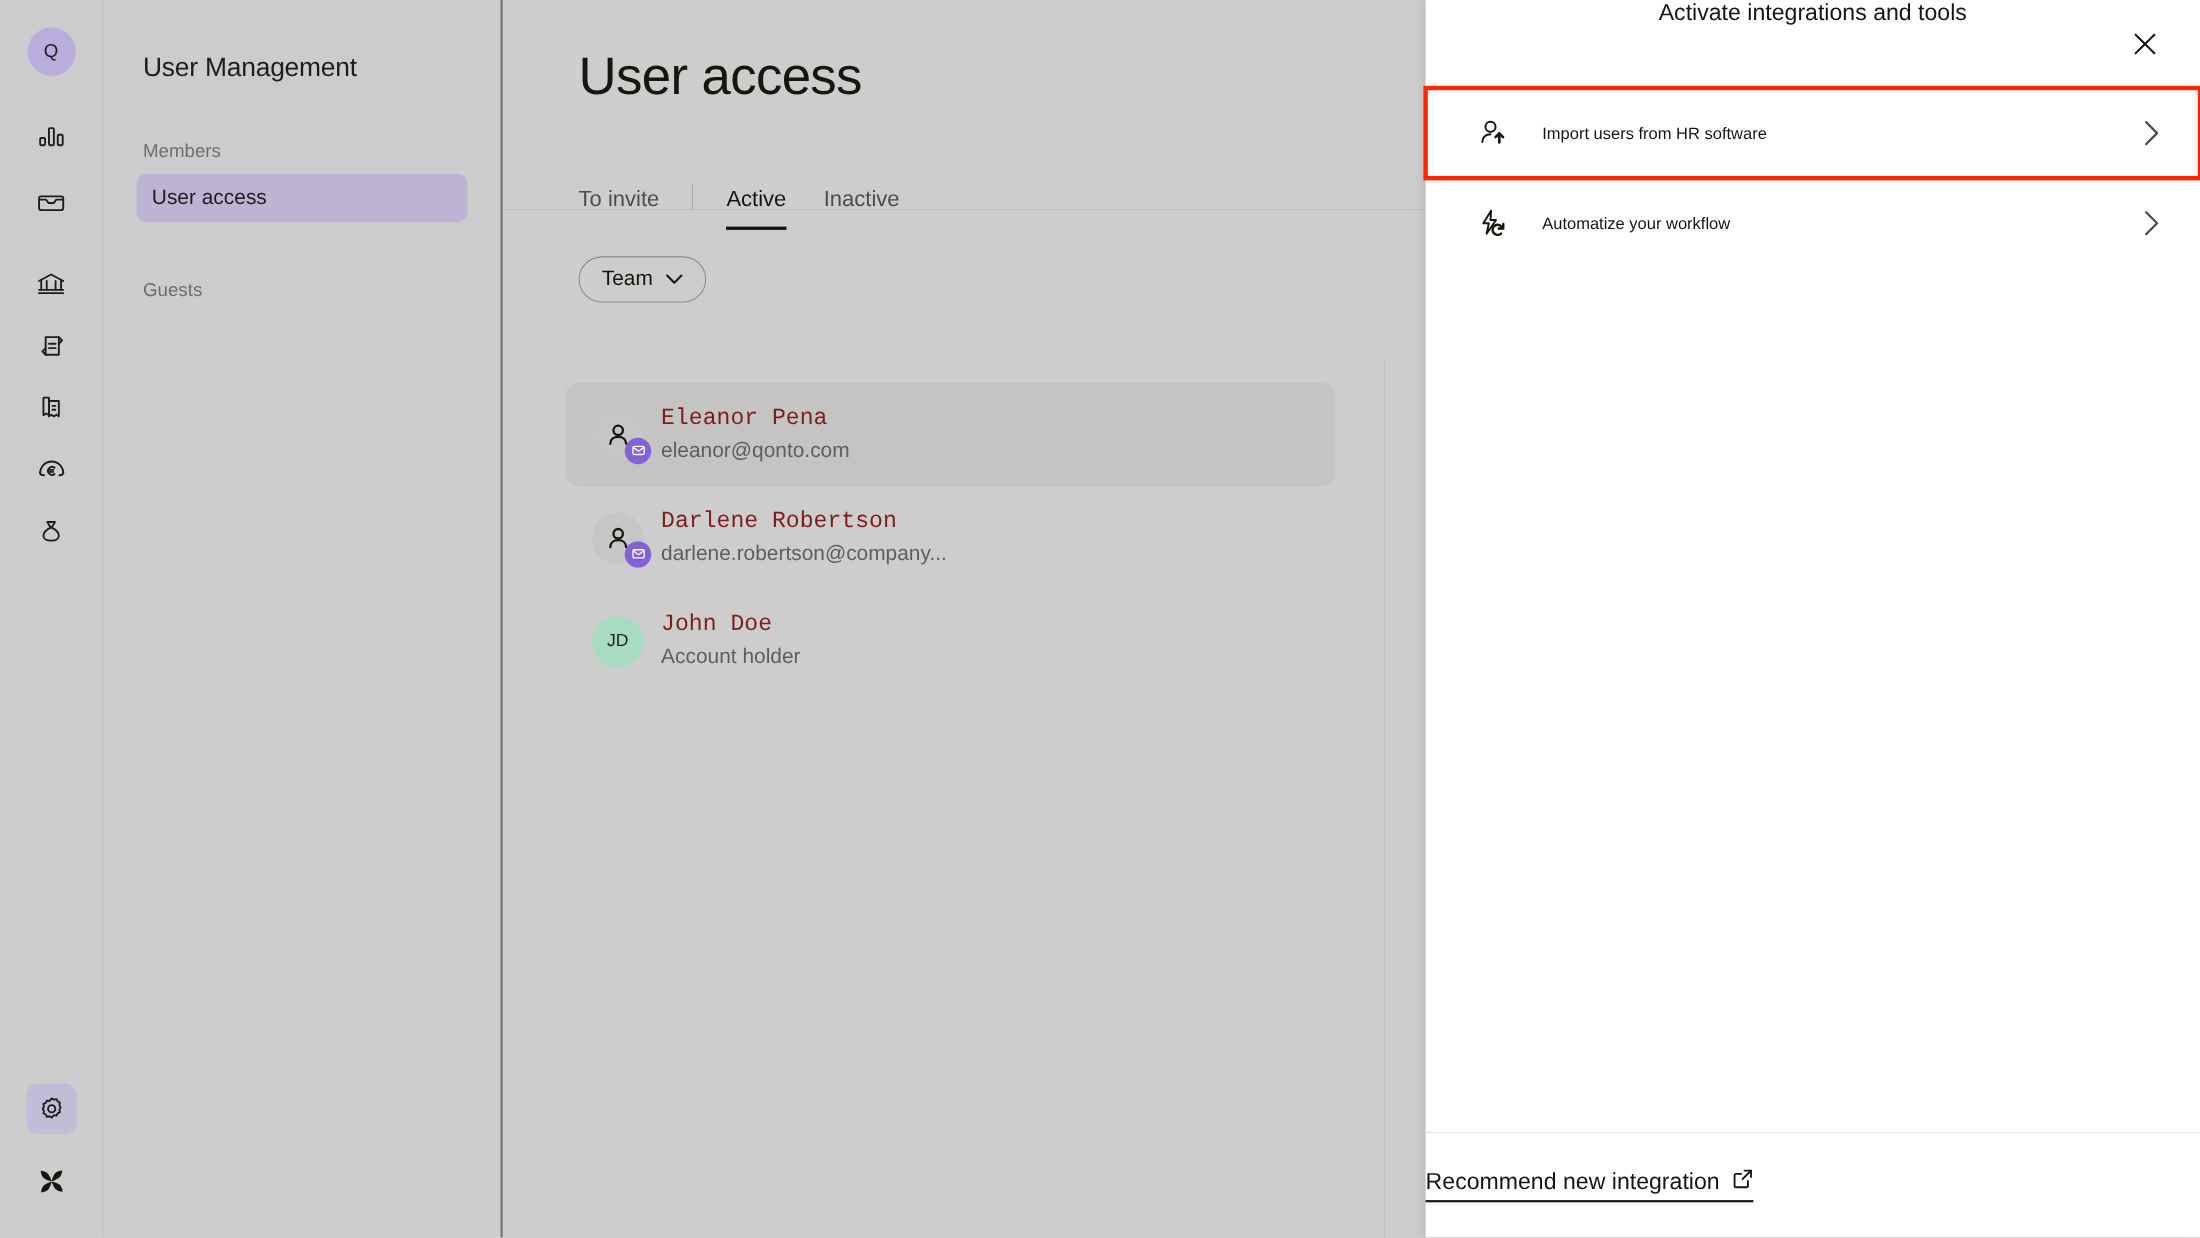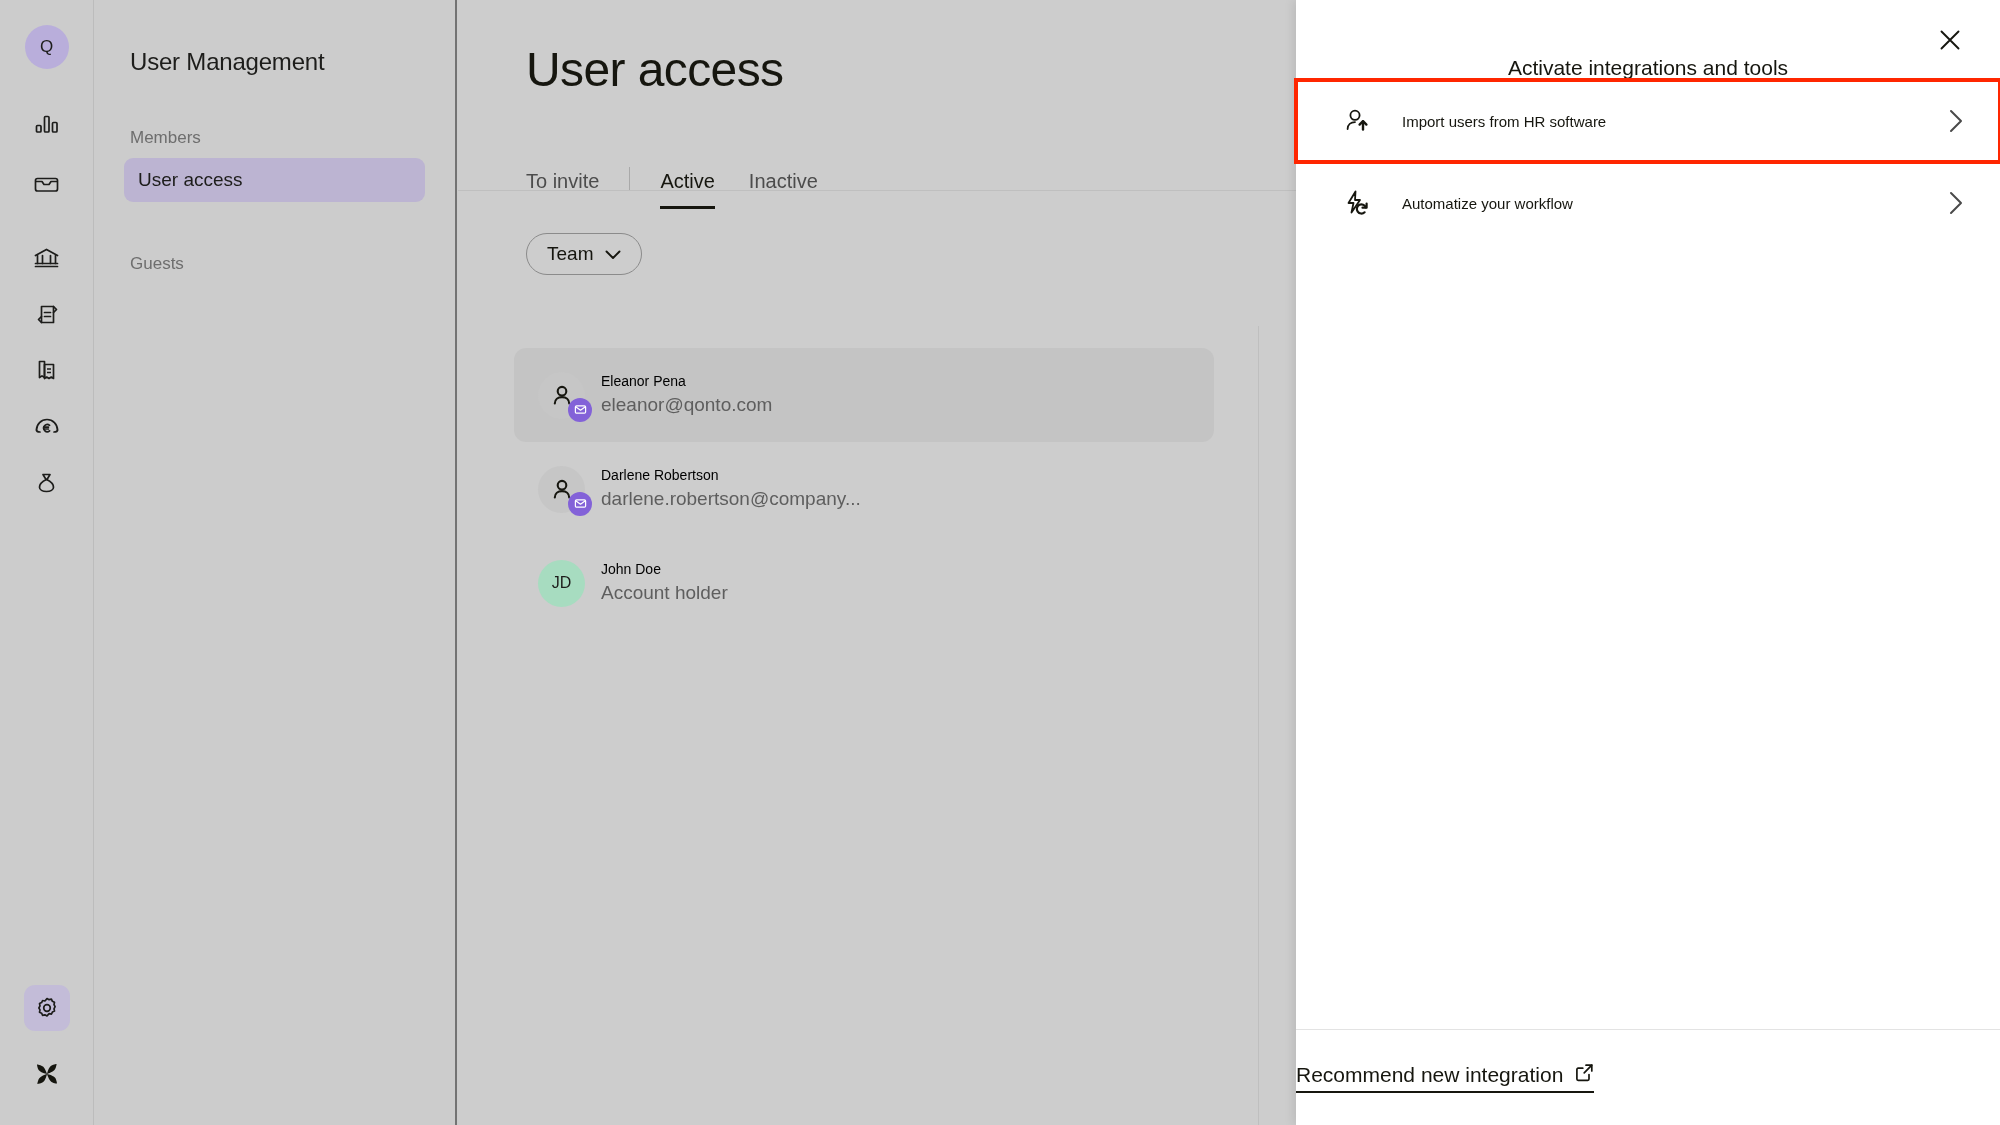--- a/index.html
+++ b/index.html
@@ -125,21 +125,21 @@
     background: #c6c6c6;
     display: flex; align-items: center; justify-content: center;
   }
   .avatar .circ.green { background: #a7dcc0; color:#1d1d1b; font-size:16px; }
   .avatar .badge {
     position: absolute; right: -7px; bottom: -3px;
     width: 24px; height: 24px; border-radius: 50%;
     background: #8362d8;
     display: flex; align-items: center; justify-content: center;
   }
-  .u-name { font-size: 14px; color: #000000; line-height: 1.45; }
+  .u-name { font-size: 21px; color: #7f1d1d; line-height: 1.45; font-family: Liberation Mono, monospace; }
   .u-sub { font-size: 19px; color: #5e5e5e; line-height: 1.45; }
 
   
   .detail { position: absolute; left: 840px; top: 348px; width: 460px; }
   .detail-head { display: flex; align-items: center; gap: 22px; }
   .detail-avatar { position: relative; width: 58px; height: 58px; flex:none; }
   .detail-avatar .circ {
     width: 58px; height: 58px; border-radius: 50%; background: #c6c6c6;
     display: flex; align-items: center; justify-content: center;
   }
@@ -167,21 +167,21 @@
   
   .panel {
     position: absolute; right: 0; top: 0;
     width: 704px; height: 1125px;
     background: #ffffff;
     box-shadow: -2px 0 10px rgba(0,0,0,0.10);
     display: flex; flex-direction: column;
   }
   .panel-header {
     height: 80px; position: relative;
-    display: flex; align-items: flex-end; justify-content: center;
+    display: flex; align-items: flex-start; justify-content: center;
     flex: none;
   }
   .panel-title { font-size: 21px; color: #16160f; }
   .panel-close {
     position: absolute; right: 32px; top: 50%; transform: translateY(-50%);
     width: 36px; height: 36px; border: none; background: transparent;
     display: flex; align-items: center; justify-content: center; cursor: pointer;
   }
   .panel-list { flex: none; }
   .panel-item {

